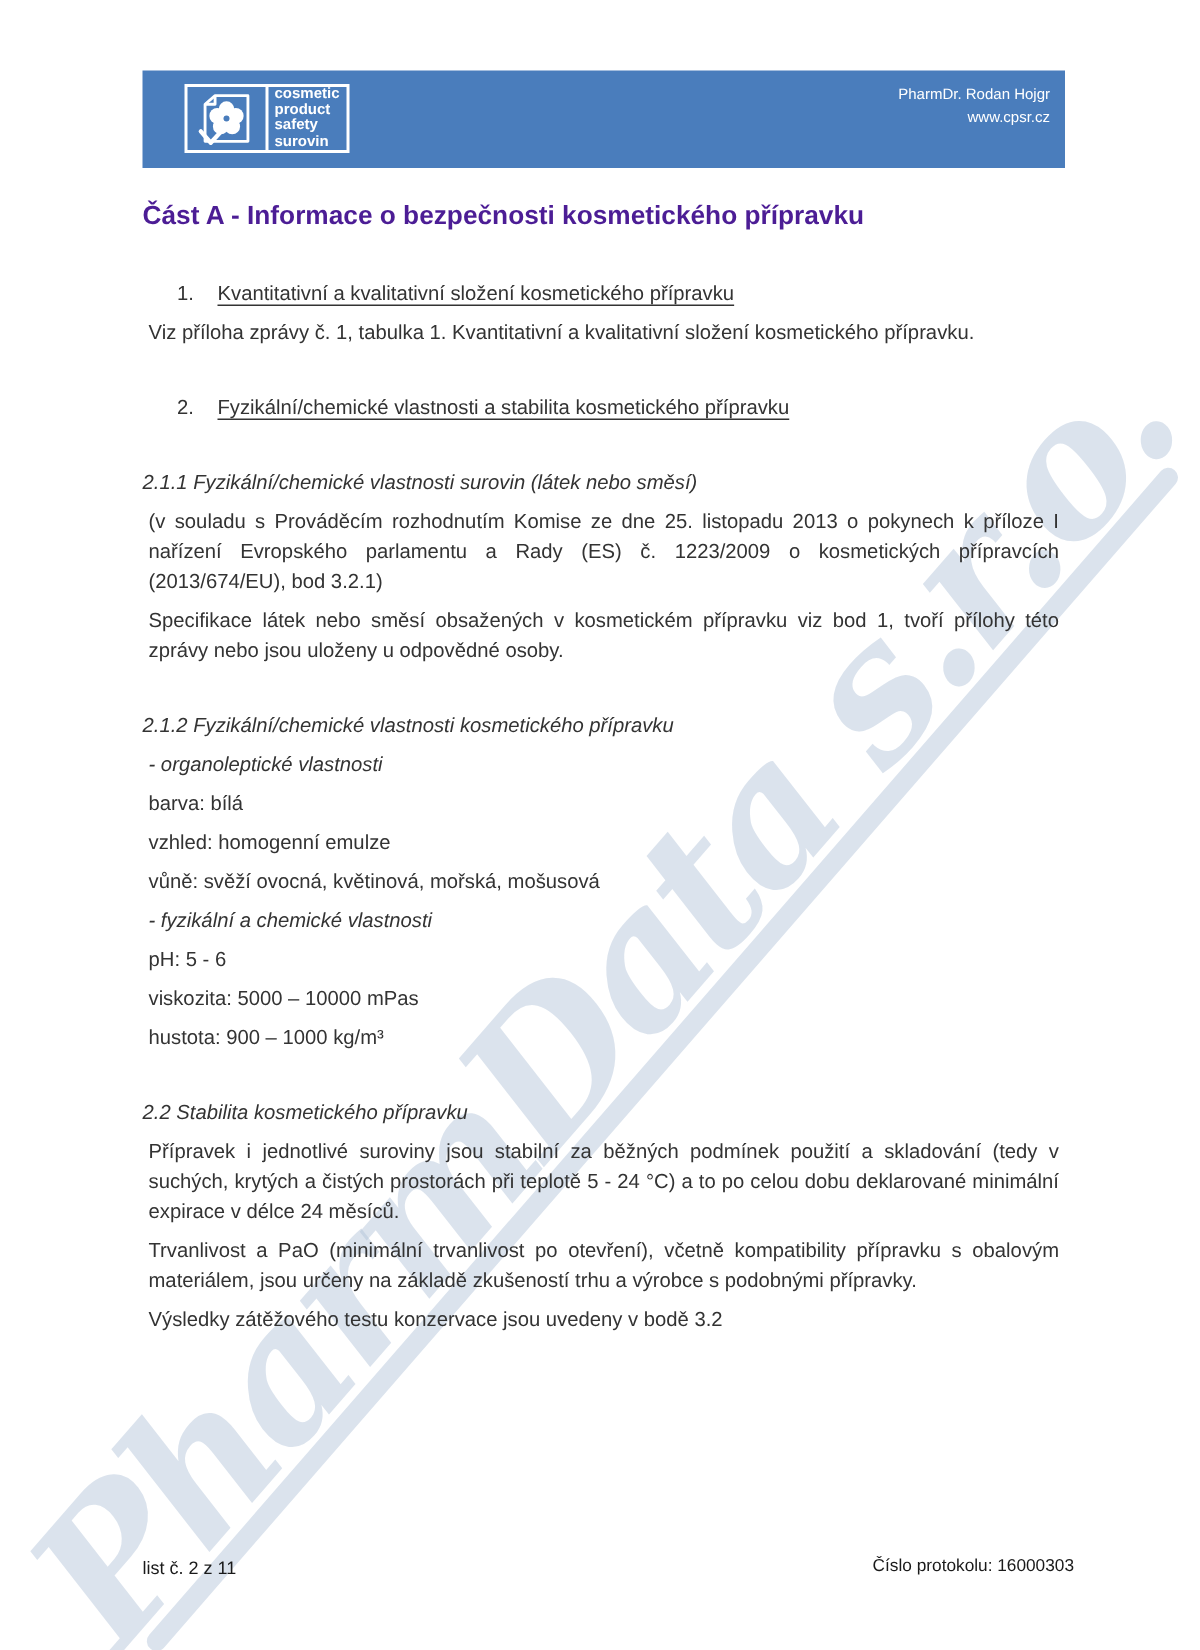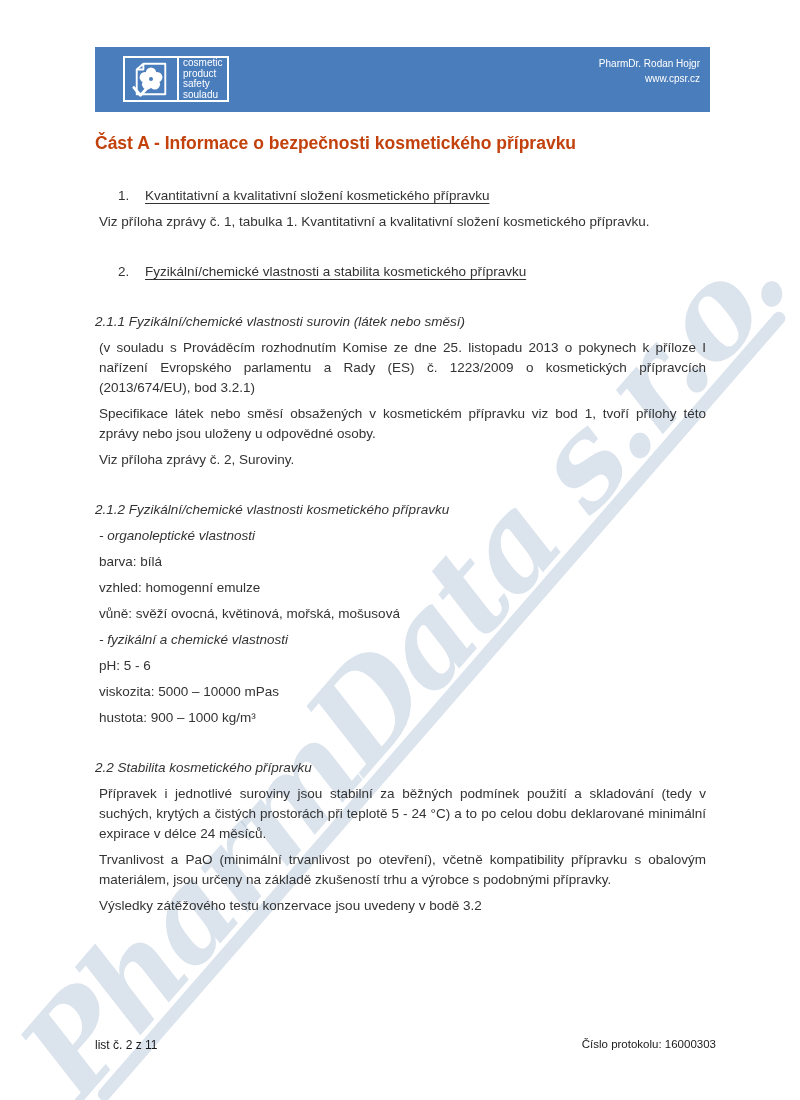--- a/index.html
+++ b/index.html
@@ -64,21 +64,21 @@
     width: 52px;
     display: flex;
     align-items: center;
     justify-content: center;
   }
   .logo-text {
     border-left: 2px solid #ffffff;
     padding: 2px 5px 2px 4px;
     color: #ffffff;
     font-size: 10px;
-    font-weight: normal;
+    font-weight: bold;
     line-height: 10.5px;
     display: flex;
     flex-direction: column;
     justify-content: center;
   }
   .header-right {
     position: absolute;
     right: 10px;
     top: 9px;
     text-align: right;
@@ -93,21 +93,21 @@
     left: 95px;
     top: 112px;
     width: 615px;
     z-index: 1;
   }
   .doc-title {
     margin: 18px 0 0 0;
     font-size: 17.5px;
     line-height: 26px;
     font-weight: bold;
-    color: #c2410c;
+    color: #4c1d95;
   }
   .content p {
     font-size: 13.5px;
     line-height: 20px;
     margin: 6px 4px;
   }
   .just { text-align: justify; }
   .h-num {
     display: flex;
     margin: 30px 0 6px 0;
@@ -172,21 +172,21 @@
             <circle cx="25" cy="21" r="5.2" fill="#ffffff"></circle>
             <circle cx="25" cy="21" r="2.1" fill="#4a7dbc"></circle>
           </g>
           <path d="M 7 30 L 14 38 L 25 26" fill="none" stroke="#ffffff" stroke-width="3" stroke-linecap="round" stroke-linejoin="round"></path>
         </svg>
       </div>
       <div class="logo-text">
         <span>cosmetic</span>
         <span>product</span>
         <span>safety</span>
-        <span>souladu</span>
+        <span>surovin</span>
       </div>
     </div>
     <div class="header-right">
       <div>PharmDr. Rodan Hojgr</div>
       <div>www.cpsr.cz</div>
     </div>
   </div>
 
   <div class="content">
     <div class="doc-title">Část A - Informace o bezpečnosti kosmetického přípravku</div>
@@ -198,21 +198,20 @@
     <p>Viz příloha zprávy č. 1, tabulka 1. Kvantitativní a kvalitativní složení kosmetického přípravku.</p>
 
     <div class="h-num">
       <span class="num">2.</span>
       <span class="h-text">Fyzikální/chemické vlastnosti a stabilita kosmetického přípravku</span>
     </div>
 
     <div class="h-it">2.1.1 Fyzikální/chemické vlastnosti surovin (látek nebo směsí)</div>
     <p class="just">(v souladu s Prováděcím rozhodnutím Komise ze dne 25. listopadu 2013 o pokynech k příloze I nařízení Evropského parlamentu a Rady (ES) č. 1223/2009 o kosmetických přípravcích (2013/674/EU), bod 3.2.1)</p>
     <p class="just">Specifikace látek nebo směsí obsažených v kosmetickém přípravku viz bod 1, tvoří přílohy této zprávy nebo jsou uloženy u odpovědné osoby.</p>
-    <p>Viz příloha zprávy č. 2, Suroviny.</p>
 
     <div class="h-it">2.1.2 Fyzikální/chemické vlastnosti kosmetického přípravku</div>
     <p class="line-it">- organoleptické vlastnosti</p>
     <p>barva: bílá</p>
     <p>vzhled: homogenní emulze</p>
     <p>vůně: svěží ovocná, květinová, mořská, mošusová</p>
     <p class="line-it">- fyzikální a chemické vlastnosti</p>
     <p>pH: 5 - 6</p>
     <p>viskozita: 5000 – 10000 mPas</p>
     <p>hustota: 900 – 1000 kg/m³</p>

